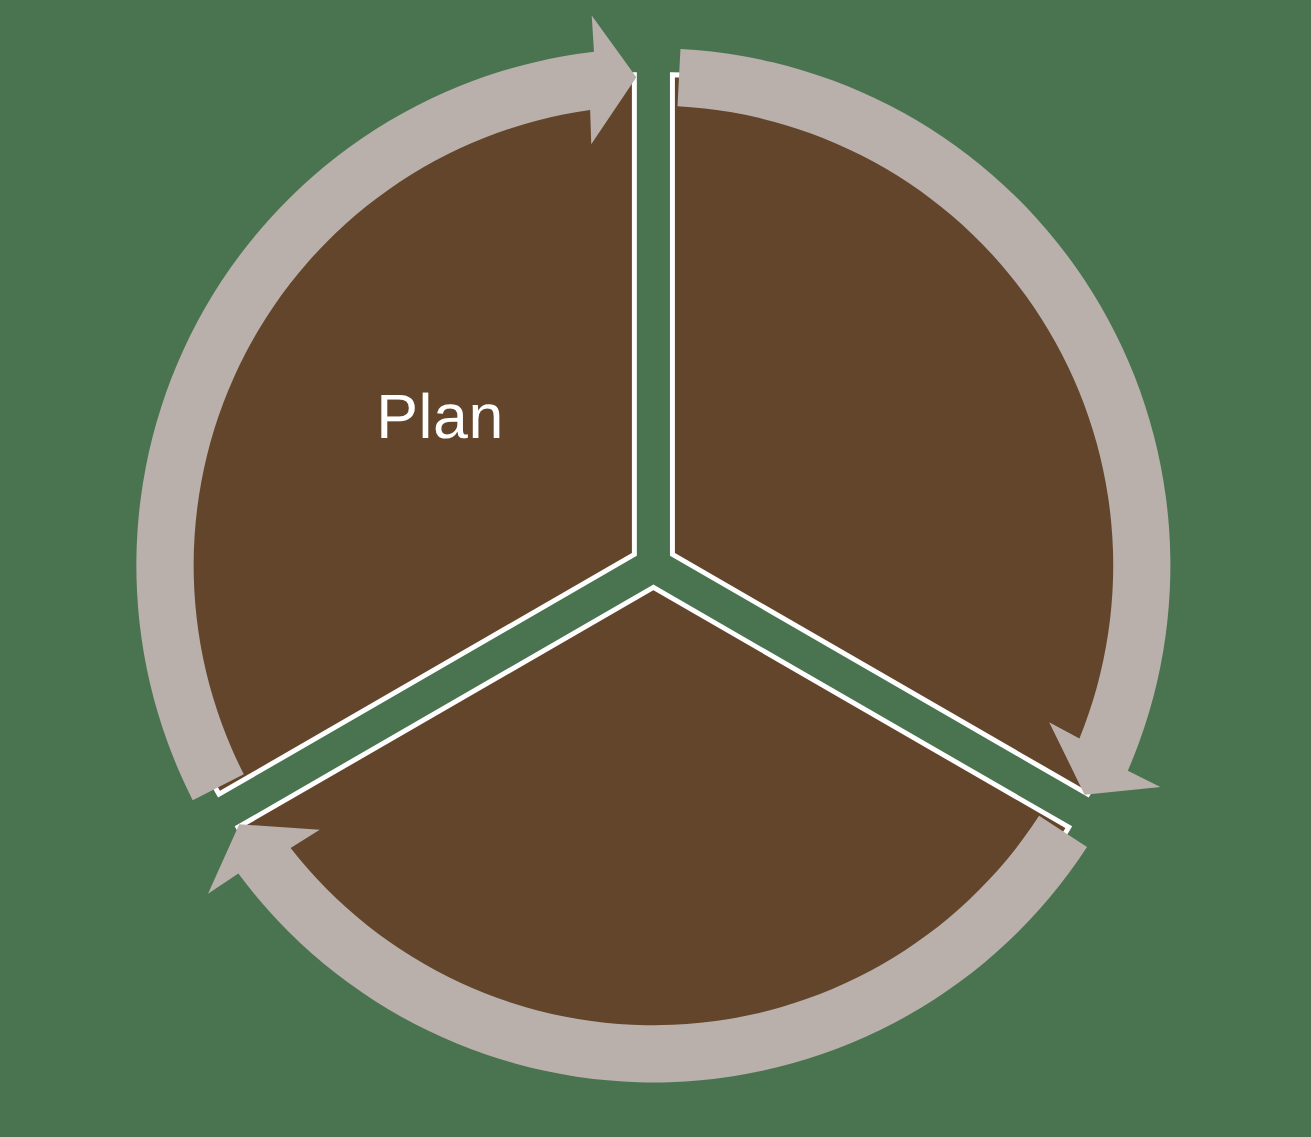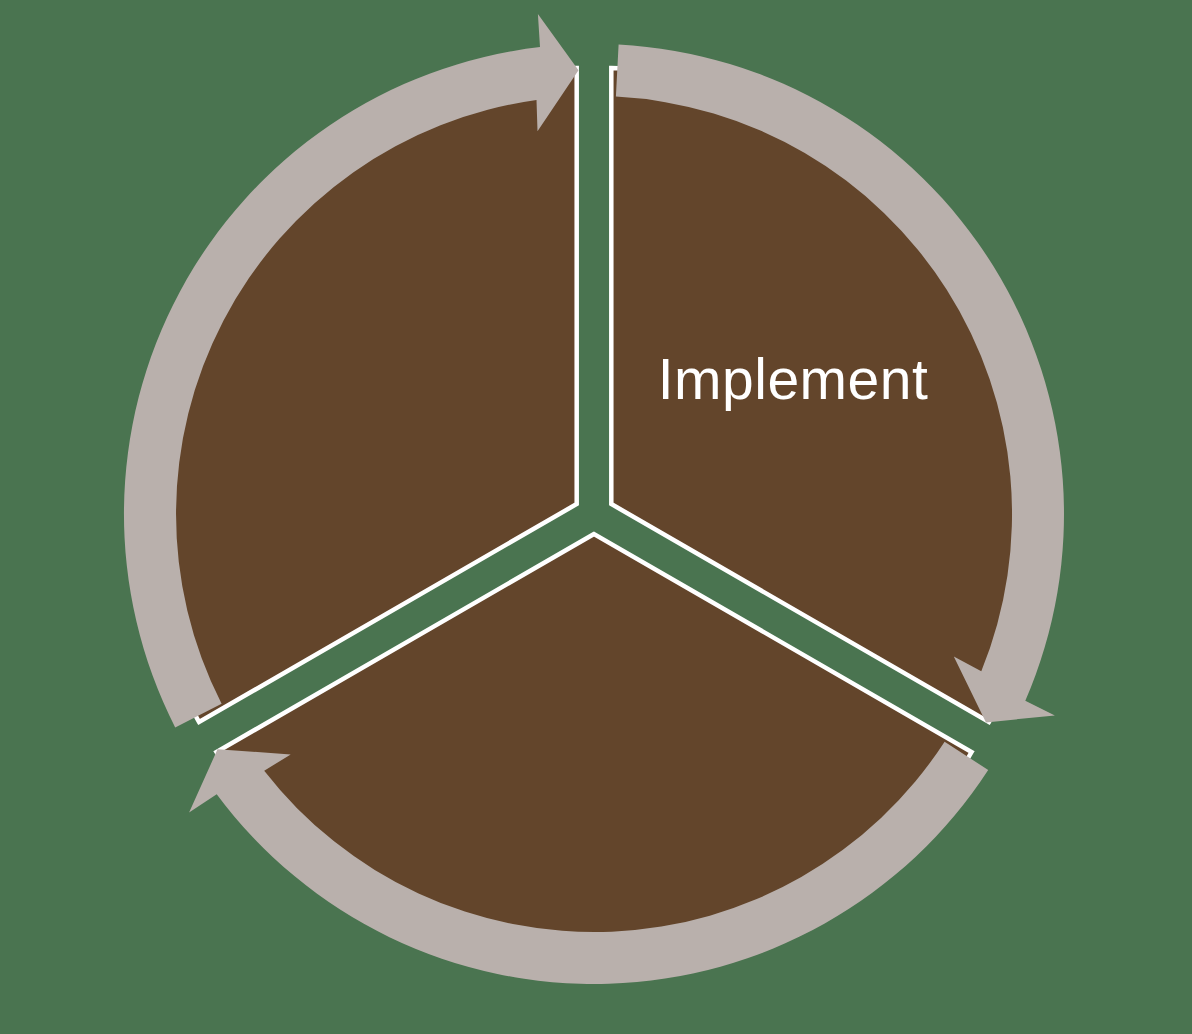--- a/index.html
+++ b/index.html
@@ -53,15 +53,15 @@
     <g>
 
       <path d="M175.2 727.4 A470 470 0 0 1 540.0 47.1 L537.9 14.1 L578.5 70.3 L537.5 131.2 L536.5 100.0 A418 418 0 0 0 221.6 703.8 Z" fill="#B9B0AC"></path>
 
       <path d="M618.6 44.6 A470 470 0 0 1 1025.3 700.7 L1054.9 715.4 L986.0 722.4 L953.8 656.5 L981.3 671.3 A418 418 0 0 0 615.9 96.6 Z" fill="#B9B0AC"></path>
 
       <path d="M988.2 770.0 A470 470 0 0 1 216.7 794.2 L189.1 812.5 L217.5 749.3 L290.7 754.4 L264.2 770.8 A418 418 0 0 0 944.6 741.7 Z" fill="#B9B0AC"></path>
     </g>
   </svg>
 
-  <div class="seg-label label-implement">Implement</div>
+  <div class="seg-label label-plan">Plan</div>
 
 </div>
 
 </body></html>

